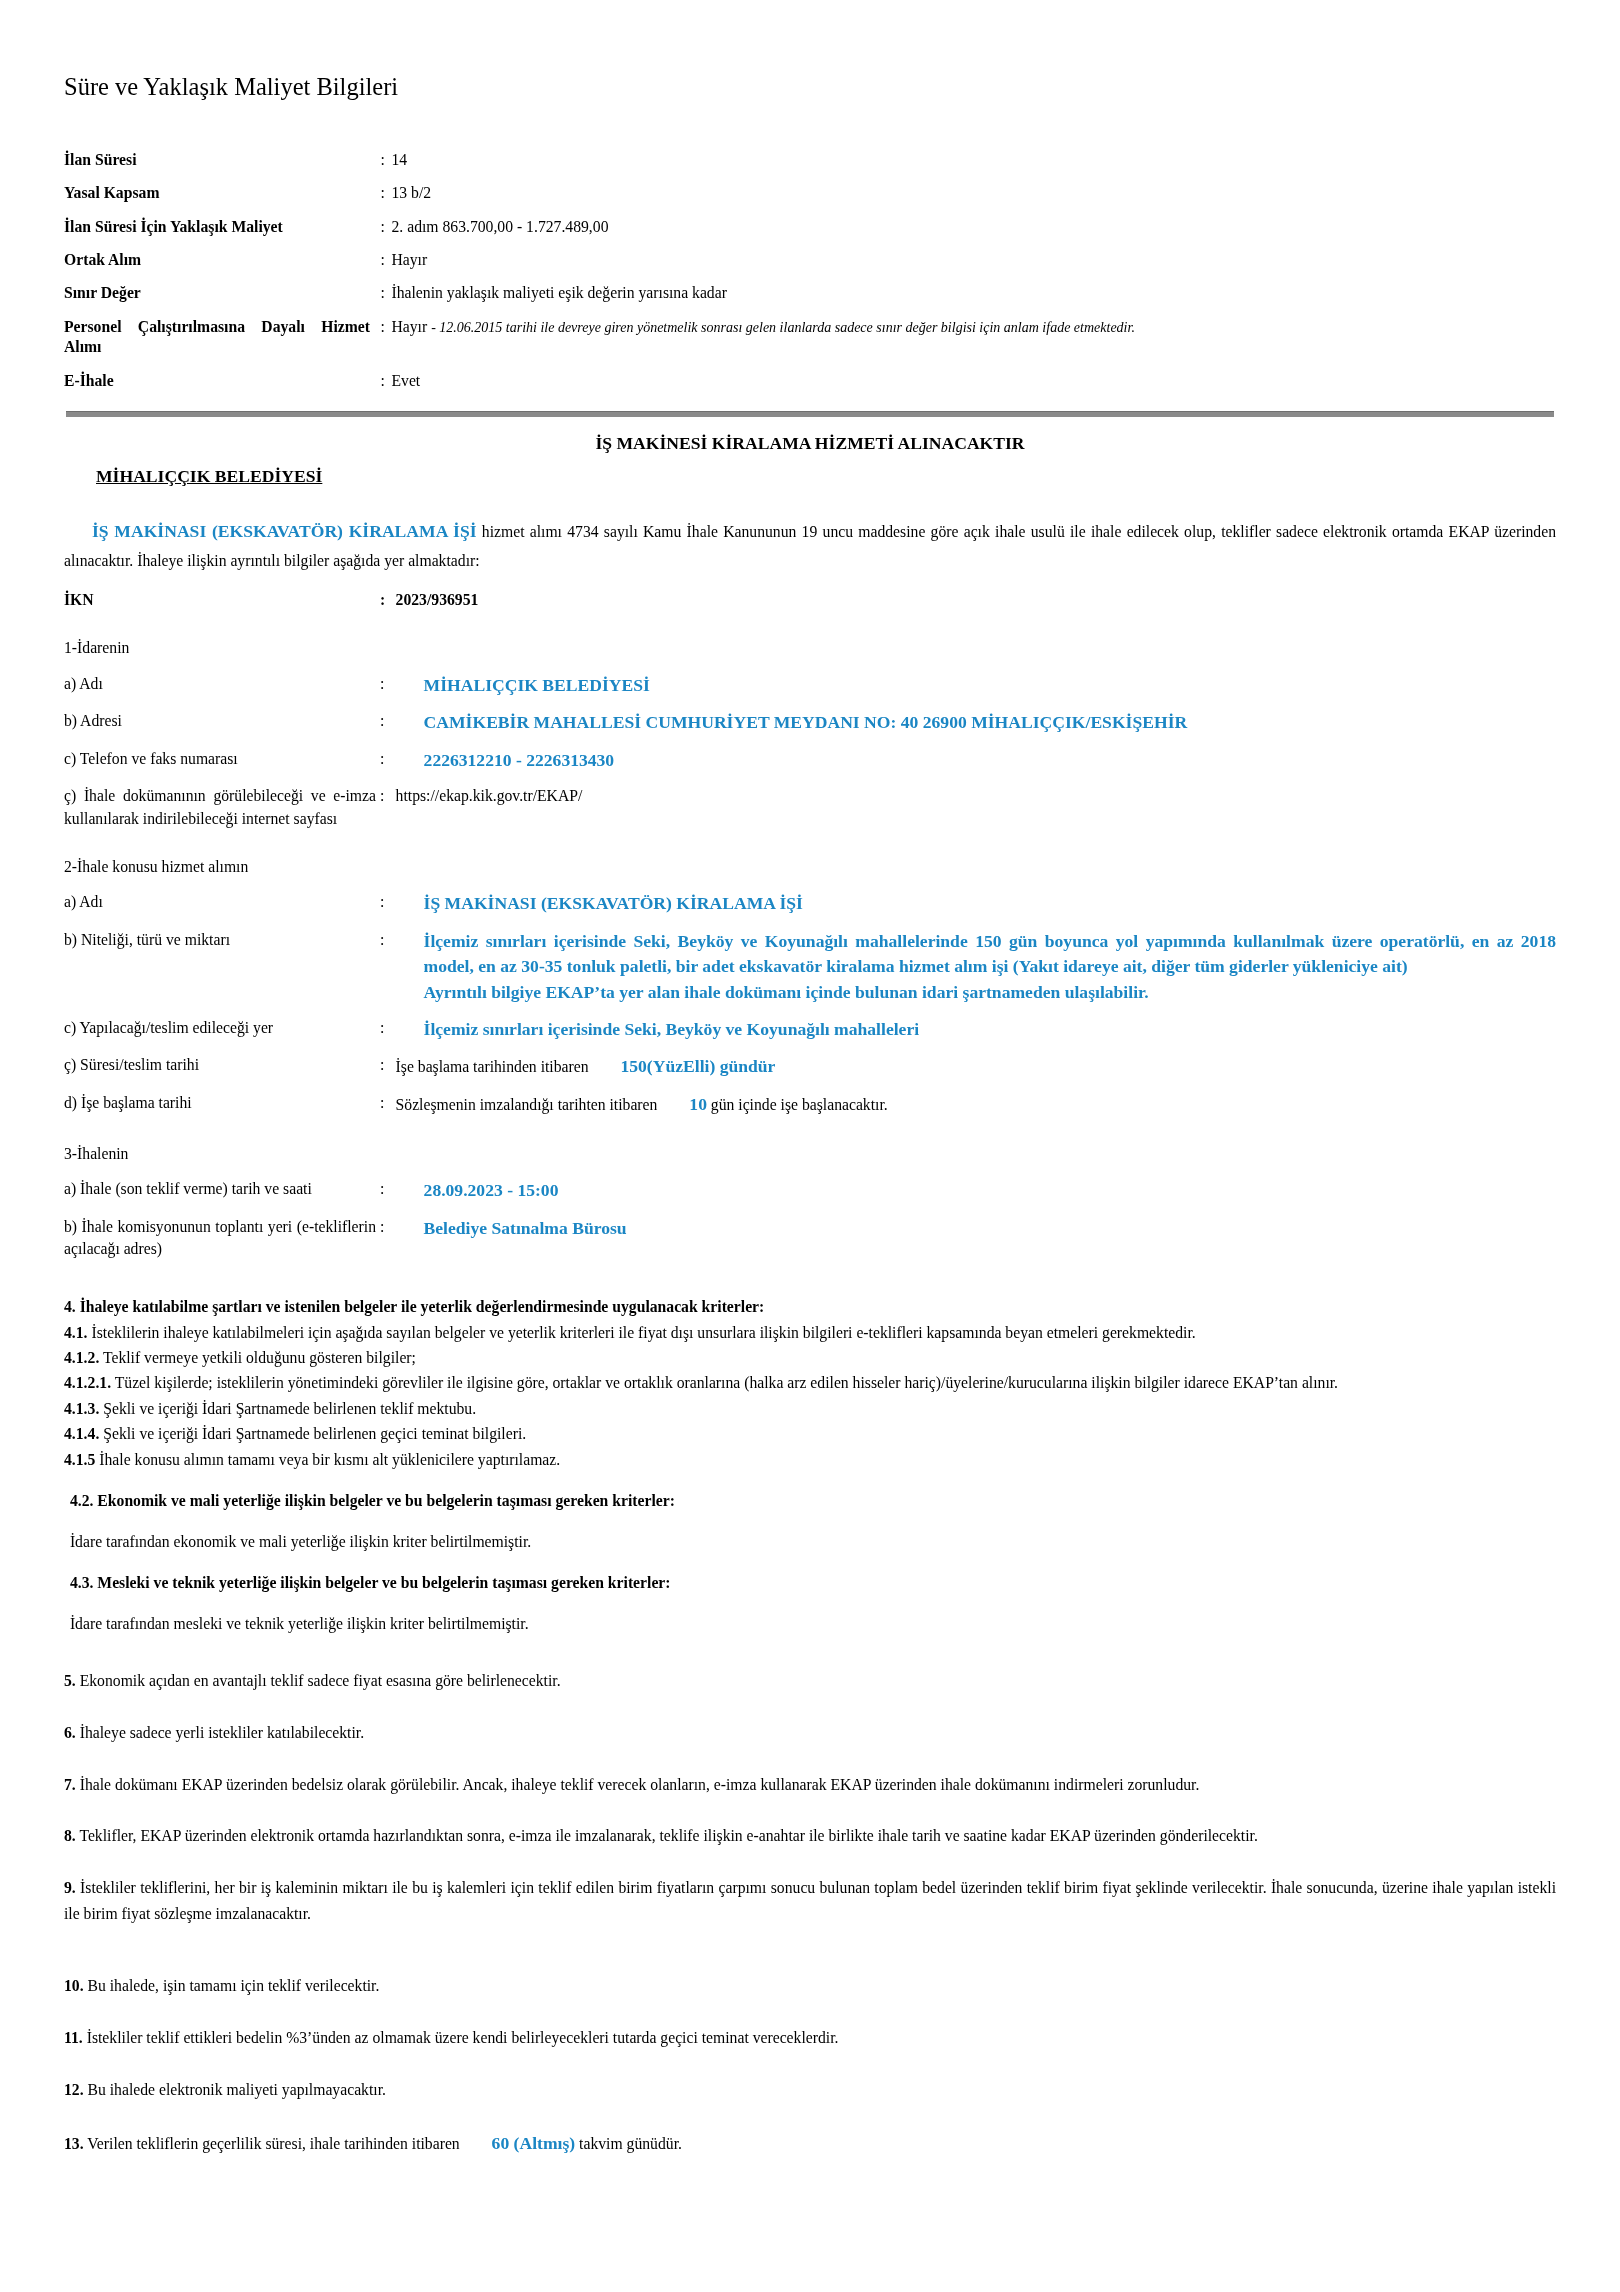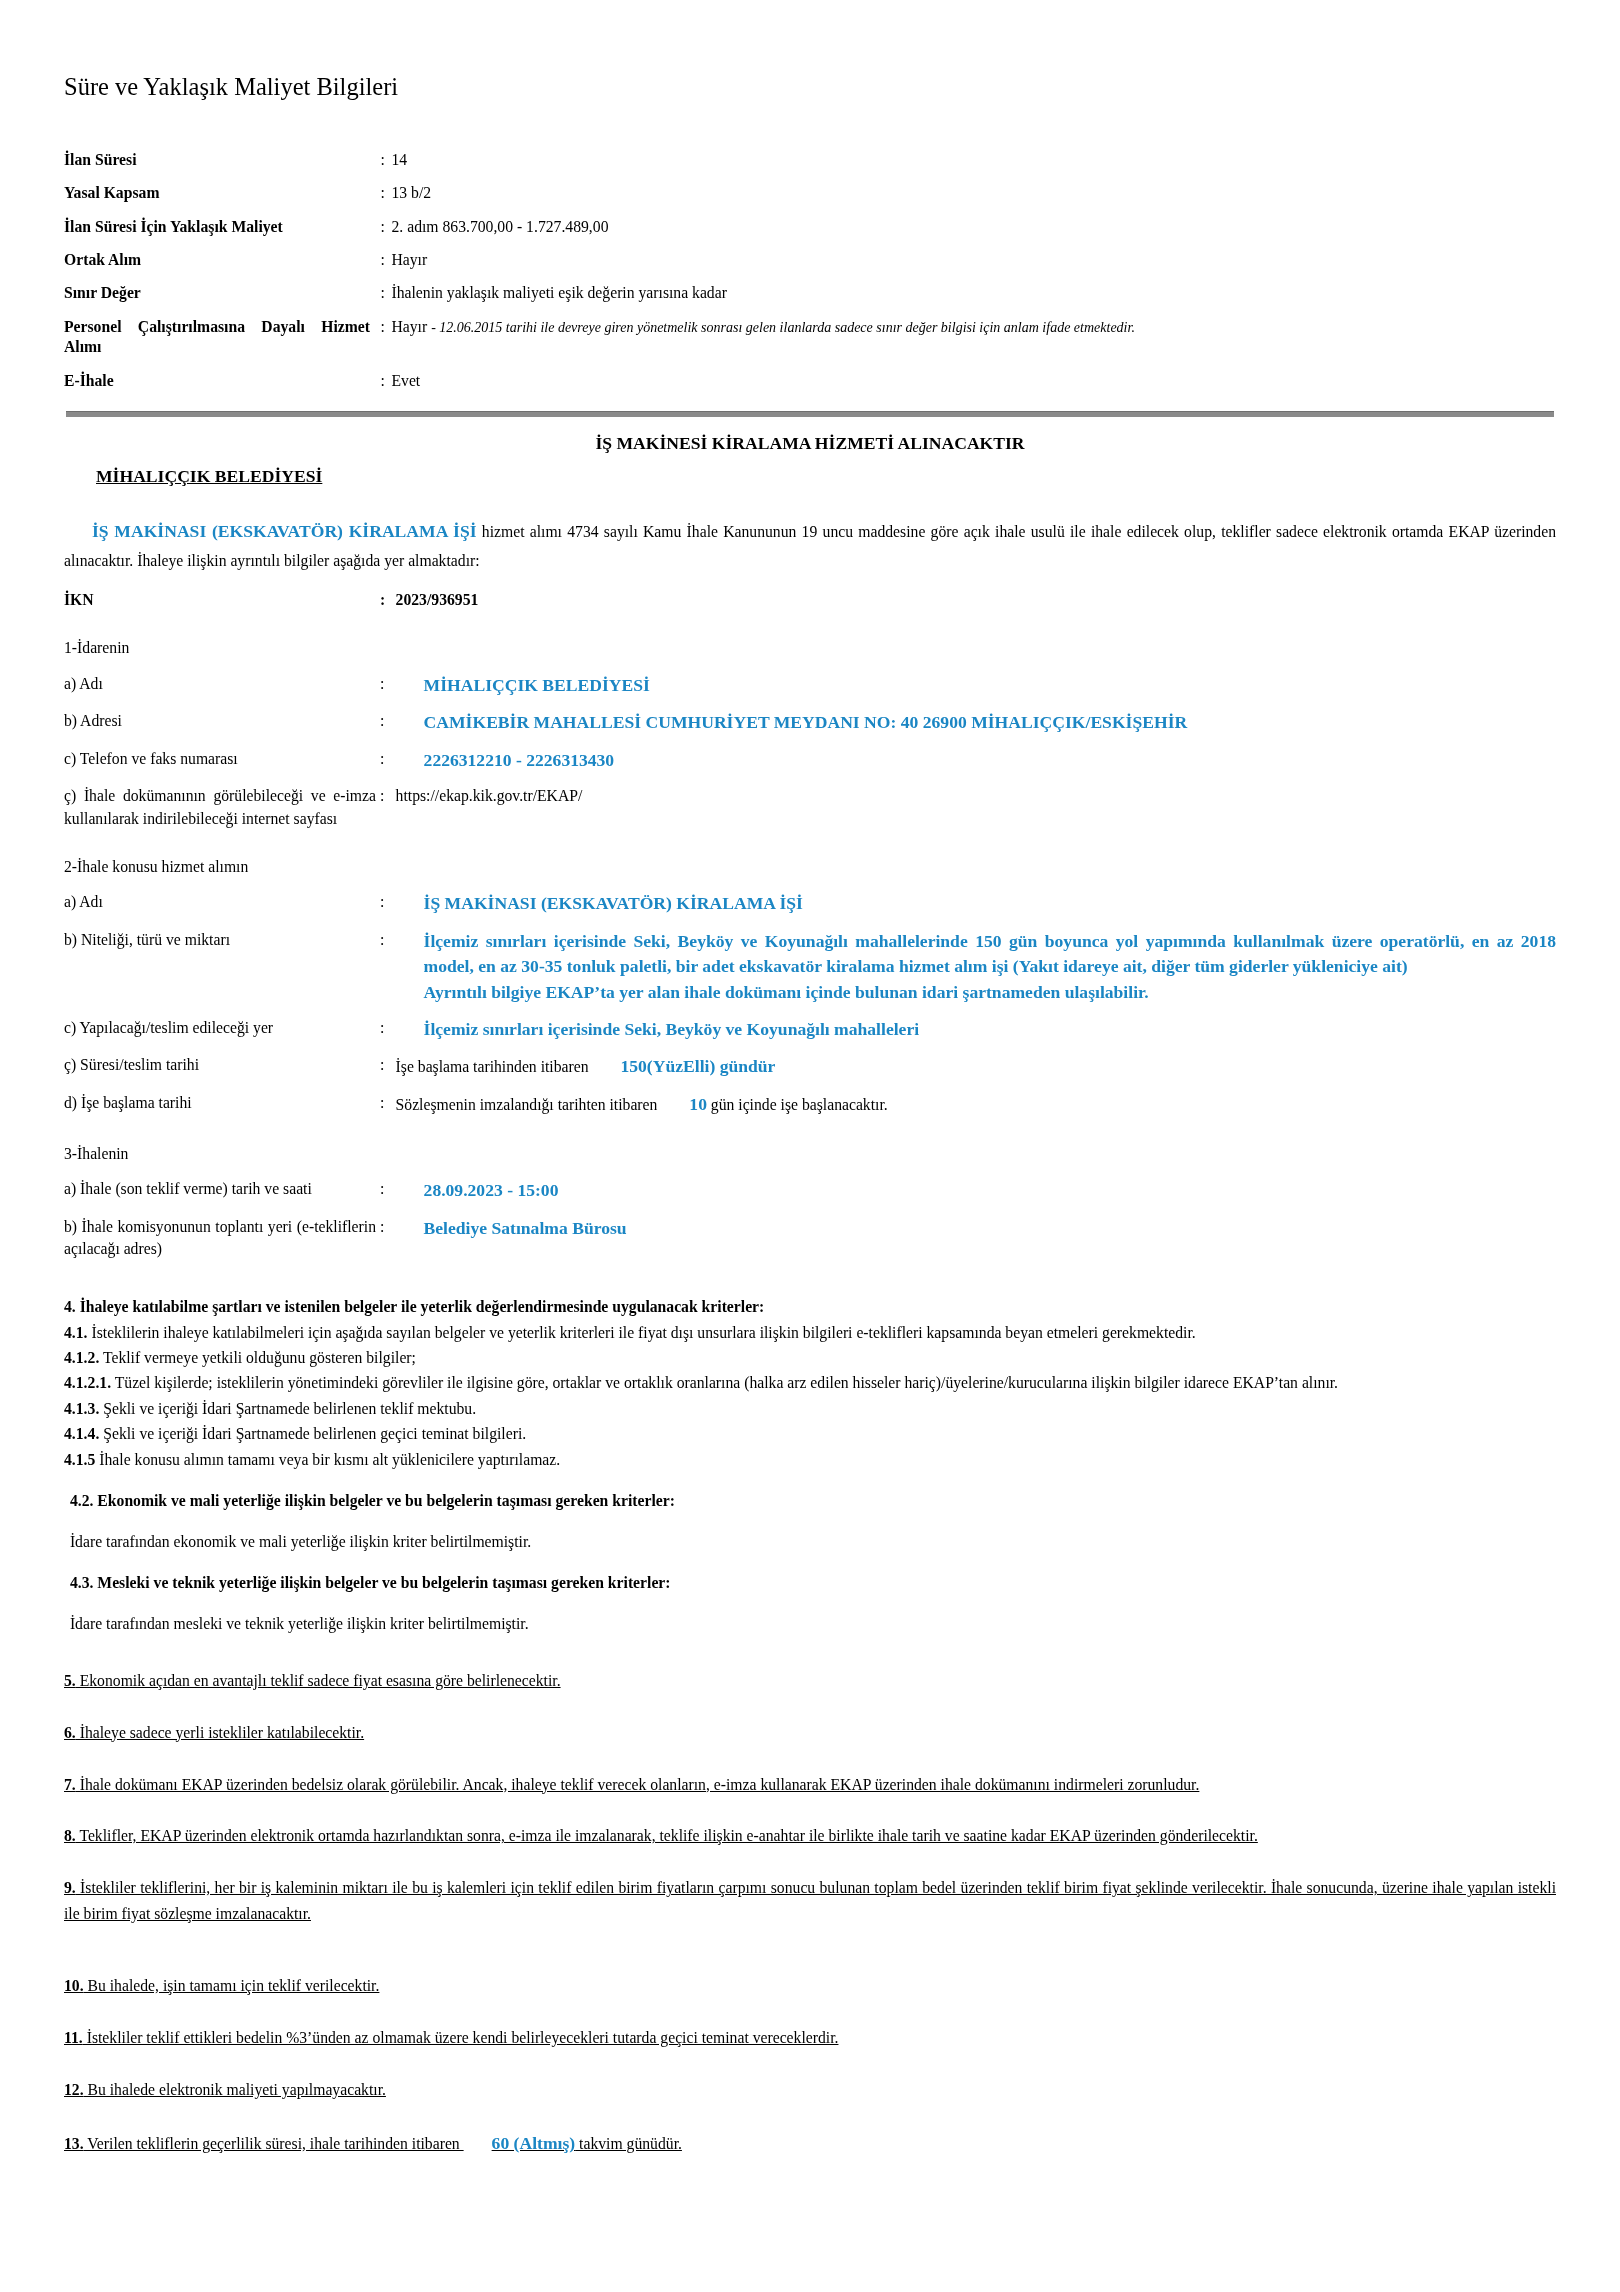--- a/index.html
+++ b/index.html
@@ -36,21 +36,21 @@
   .d-section{margin:27.4px 0 15.7px 0;}
   .b-lab{font-weight:bold;}
 
   
   .crit{line-height:1.62;}
   .crit div{text-align:justify;}
   .crit-h{font-weight:bold;}
   .crit-sub{margin-top:15.7px;padding-left:5.9px;font-weight:bold;}
   .crit-plain{margin-top:15.7px;padding-left:5.9px;}
 
-  .item{margin-top:26.5px;line-height:1.62;text-align:justify;text-decoration:underline;}
+  .item{margin-top:26.5px;line-height:1.62;text-align:justify;}
   .item-5{margin-top:31px;}
   .item-10{margin-top:47px;}
   b,.bold{font-weight:bold;}
 </style>
 </head>
 <body>
 
 <div class="page">
 
   <h1 class="page-title">Süre ve Yaklaşık Maliyet Bilgileri</h1>

